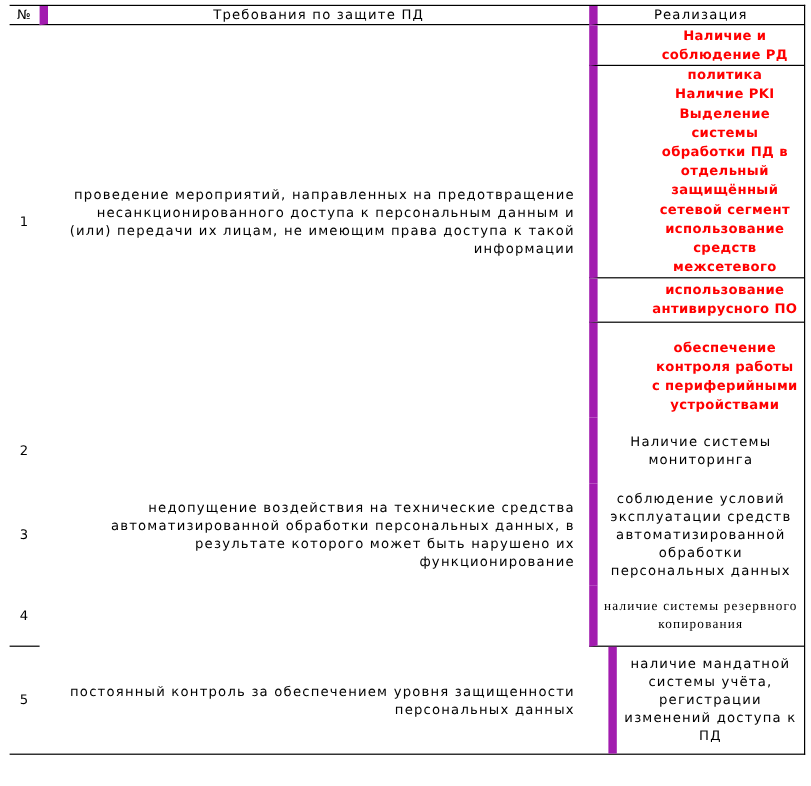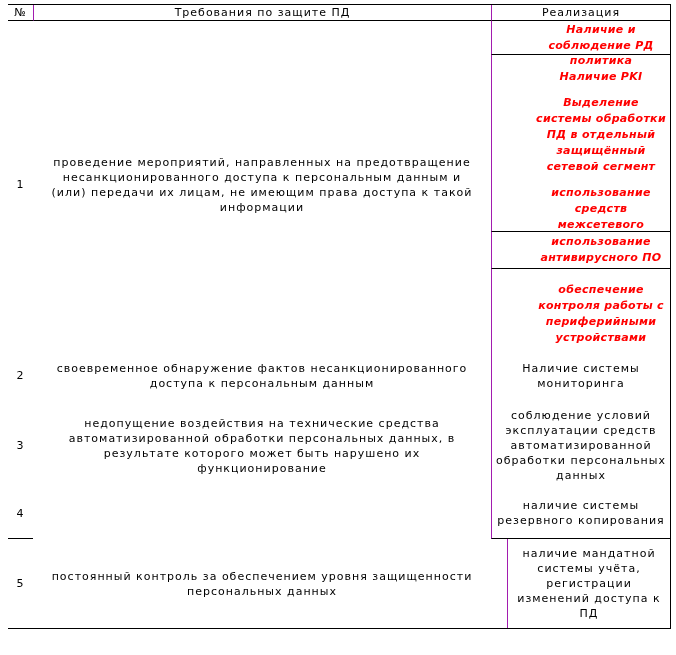--- a/index.html
+++ b/index.html
@@ -28,35 +28,34 @@
     flex-direction: column;
     align-items: center;
     justify-content: center;
     text-align: center;
     font-size: 11px;
     line-height: 15px;
     letter-spacing: 1px;
     box-sizing: border-box;
     overflow: hidden;
   }
-  .bl { border-left: 1px solid #a21caf; }
+  .bl { border-left: 7px solid #a21caf; }
   .bb { border-bottom: 1px solid #000; }
   .hdr { font-size: 11px; }
-  .req { padding: 2px 12px; }
+  .req { padding: 2px 12px; text-align: right; }
   .impl { padding: 2px 4px; }
   .red {
     color: #ff0000;
     font-weight: bold;
-    font-style: italic;
     line-height: 16px;
     letter-spacing: 0.3px;
     padding-left: 44px;
   }
   .topalign { justify-content: flex-end; padding-top: 5px; }
-  .mt { margin-top: 10px; }
+  .mt { margin-top: 0; }
 </style>
 </head>
 <body>
 
 <div class="table">
 
   <div class="cell hdr bb" style="grid-area:1/1/2/2;">
     <span>№</span>
   </div>
   <div class="cell hdr bb bl" style="grid-area:1/2/2/3;">
@@ -85,41 +84,38 @@
   <div class="cell impl red bl bb" style="grid-area:4/3/5/4;">
     <span>использование антивирусного ПО</span>
   </div>
   <div class="cell impl red bl topalign" style="grid-area:5/3/6/4;">
     <span>обеспечение контроля работы с периферийными устройствами</span>
   </div>
 
   <div class="cell" style="grid-area:6/1/7/2;">
     <span>2</span>
   </div>
-  <div class="cell req" style="grid-area:6/2/7/3;">
-    <span>своевременное обнаружение фактов несанкционированного доступа к персональным данным</span>
-  </div>
   <div class="cell impl bl" style="grid-area:6/3/7/4;">
     <span>Наличие системы мониторинга</span>
   </div>
 
   <div class="cell" style="grid-area:7/1/8/2;">
     <span>3</span>
   </div>
   <div class="cell req" style="grid-area:7/2/8/3;">
     <span>недопущение воздействия на технические средства автоматизированной обработки персональных данных, в результате которого может быть нарушено их функционирование</span>
   </div>
   <div class="cell impl bl" style="grid-area:7/3/8/4;">
     <span>соблюдение условий эксплуатации средств автоматизированной обработки персональных данных</span>
   </div>
 
   <div class="cell bb" style="grid-area:8/1/9/2;">
     <span>4</span>
   </div>
-  <div class="cell impl bl bb" style="grid-area:8/3/9/4;">
+  <div class="cell impl bl bb" style="grid-area:8/3/9/4;font-family:Liberation Serif, serif;">
     <span>наличие системы резервного копирования</span>
   </div>
 
   <div class="cell" style="grid-area:9/1/10/2;">
     <span>5</span>
   </div>
   <div class="cell req" style="grid-area:9/2/10/3;">
     <span>постоянный контроль за обеспечением уровня защищенности персональных данных</span>
   </div>
   <div class="cell impl bl" style="grid-area:9/3/10/4;margin-left:16px;">

